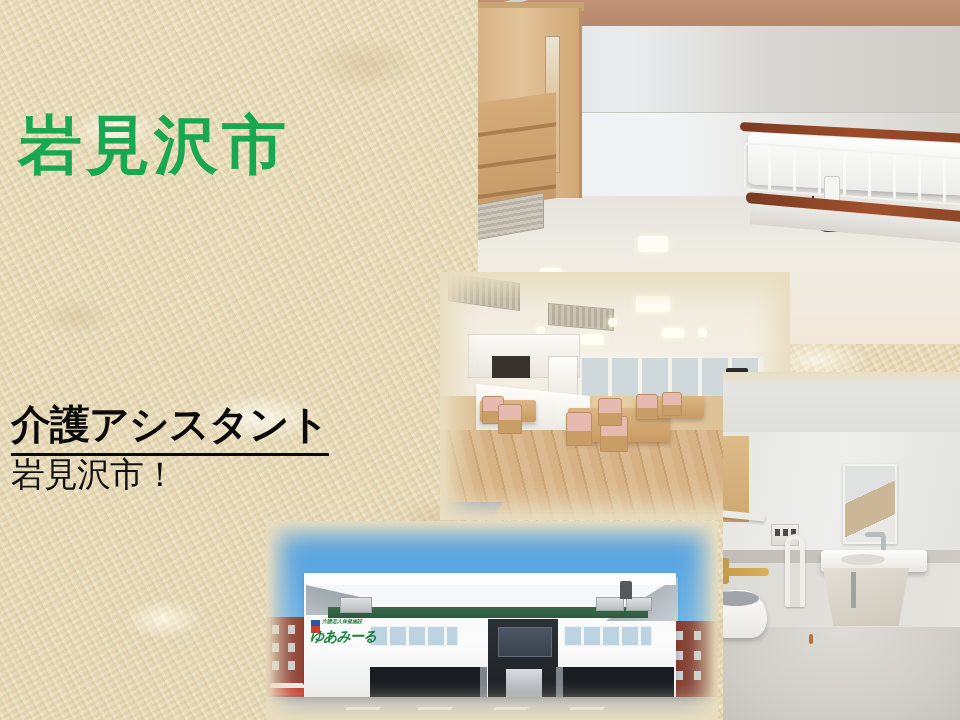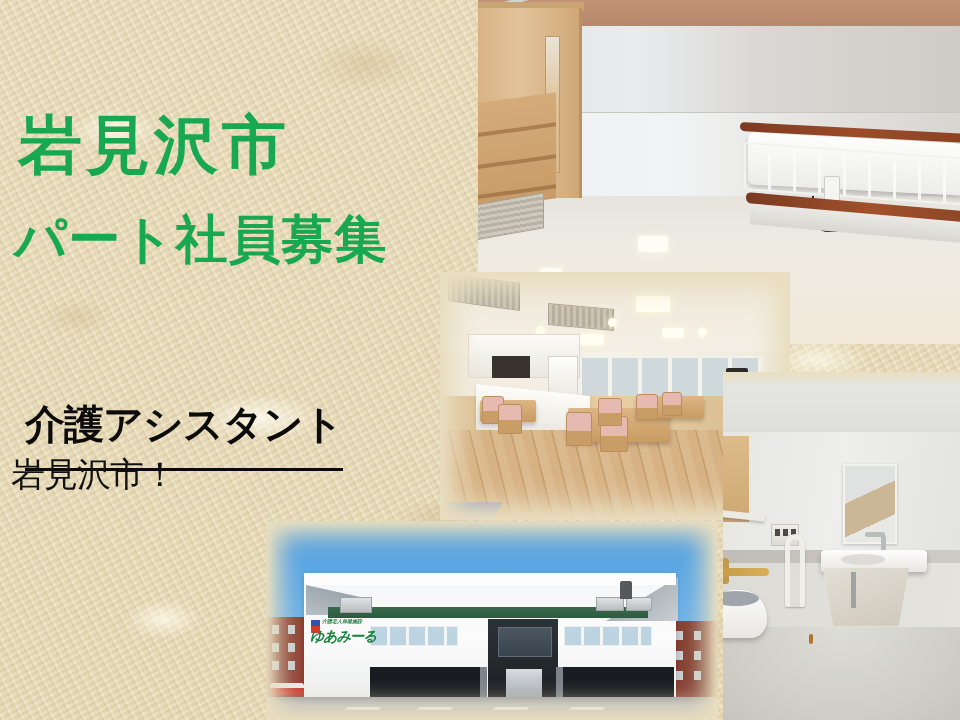--- a/index.html
+++ b/index.html
@@ -63,24 +63,24 @@
     position: absolute; left: 14px; top: 127px;
     font-size: 52px; font-weight: 600; color: #19a852;
     letter-spacing: 1px; white-space: nowrap;
     font-family: "DejaVu Serif","Liberation Serif",serif;
   }
   .txt-desc1 {
     position: absolute; left: 11px; top: 276px;
     font-size: 34px; color: #111; letter-spacing: -1px; white-space: nowrap;
   }
   .txt-desc2 {
-    position: absolute; left: 25px; top: 319px;
+    position: absolute; left: 11px; top: 319px;
     font-size: 40px; font-weight: bold; color: #0b0b0b;
     letter-spacing: -1px; white-space: nowrap;
-    border-bottom: 3px solid #0b0b0b; padding-bottom: 16px;
+    border-bottom: 3px solid #0b0b0b; padding-bottom: 1px;
   }
   .txt-desc3 {
     position: absolute; left: 11px; top: 374px;
     font-size: 34px; color: #111; letter-spacing: -1px; white-space: nowrap;
   }
 
   
   .photo { position: absolute; overflow: hidden; font-style: italic; }
 
   
@@ -475,21 +475,20 @@
   }
 </style>
 </head>
 <body>
 
 <div id="poster">
 
 
   <div id="left-col">
     <div class="txt-city">岩見沢市</div>
-    <div class="txt-recruit">パート社員募集</div>
     <div class="txt-desc2">介護アシスタント</div>
     <div class="txt-desc3">岩見沢市！</div>
   </div>
 
   <div class="photo" id="photo-room">
     <div class="ceiling"></div>
     <div class="wall-upper"></div>
     <div class="wall-lower"></div>
     <div class="floor"></div>
     <div class="handrail2"></div>

